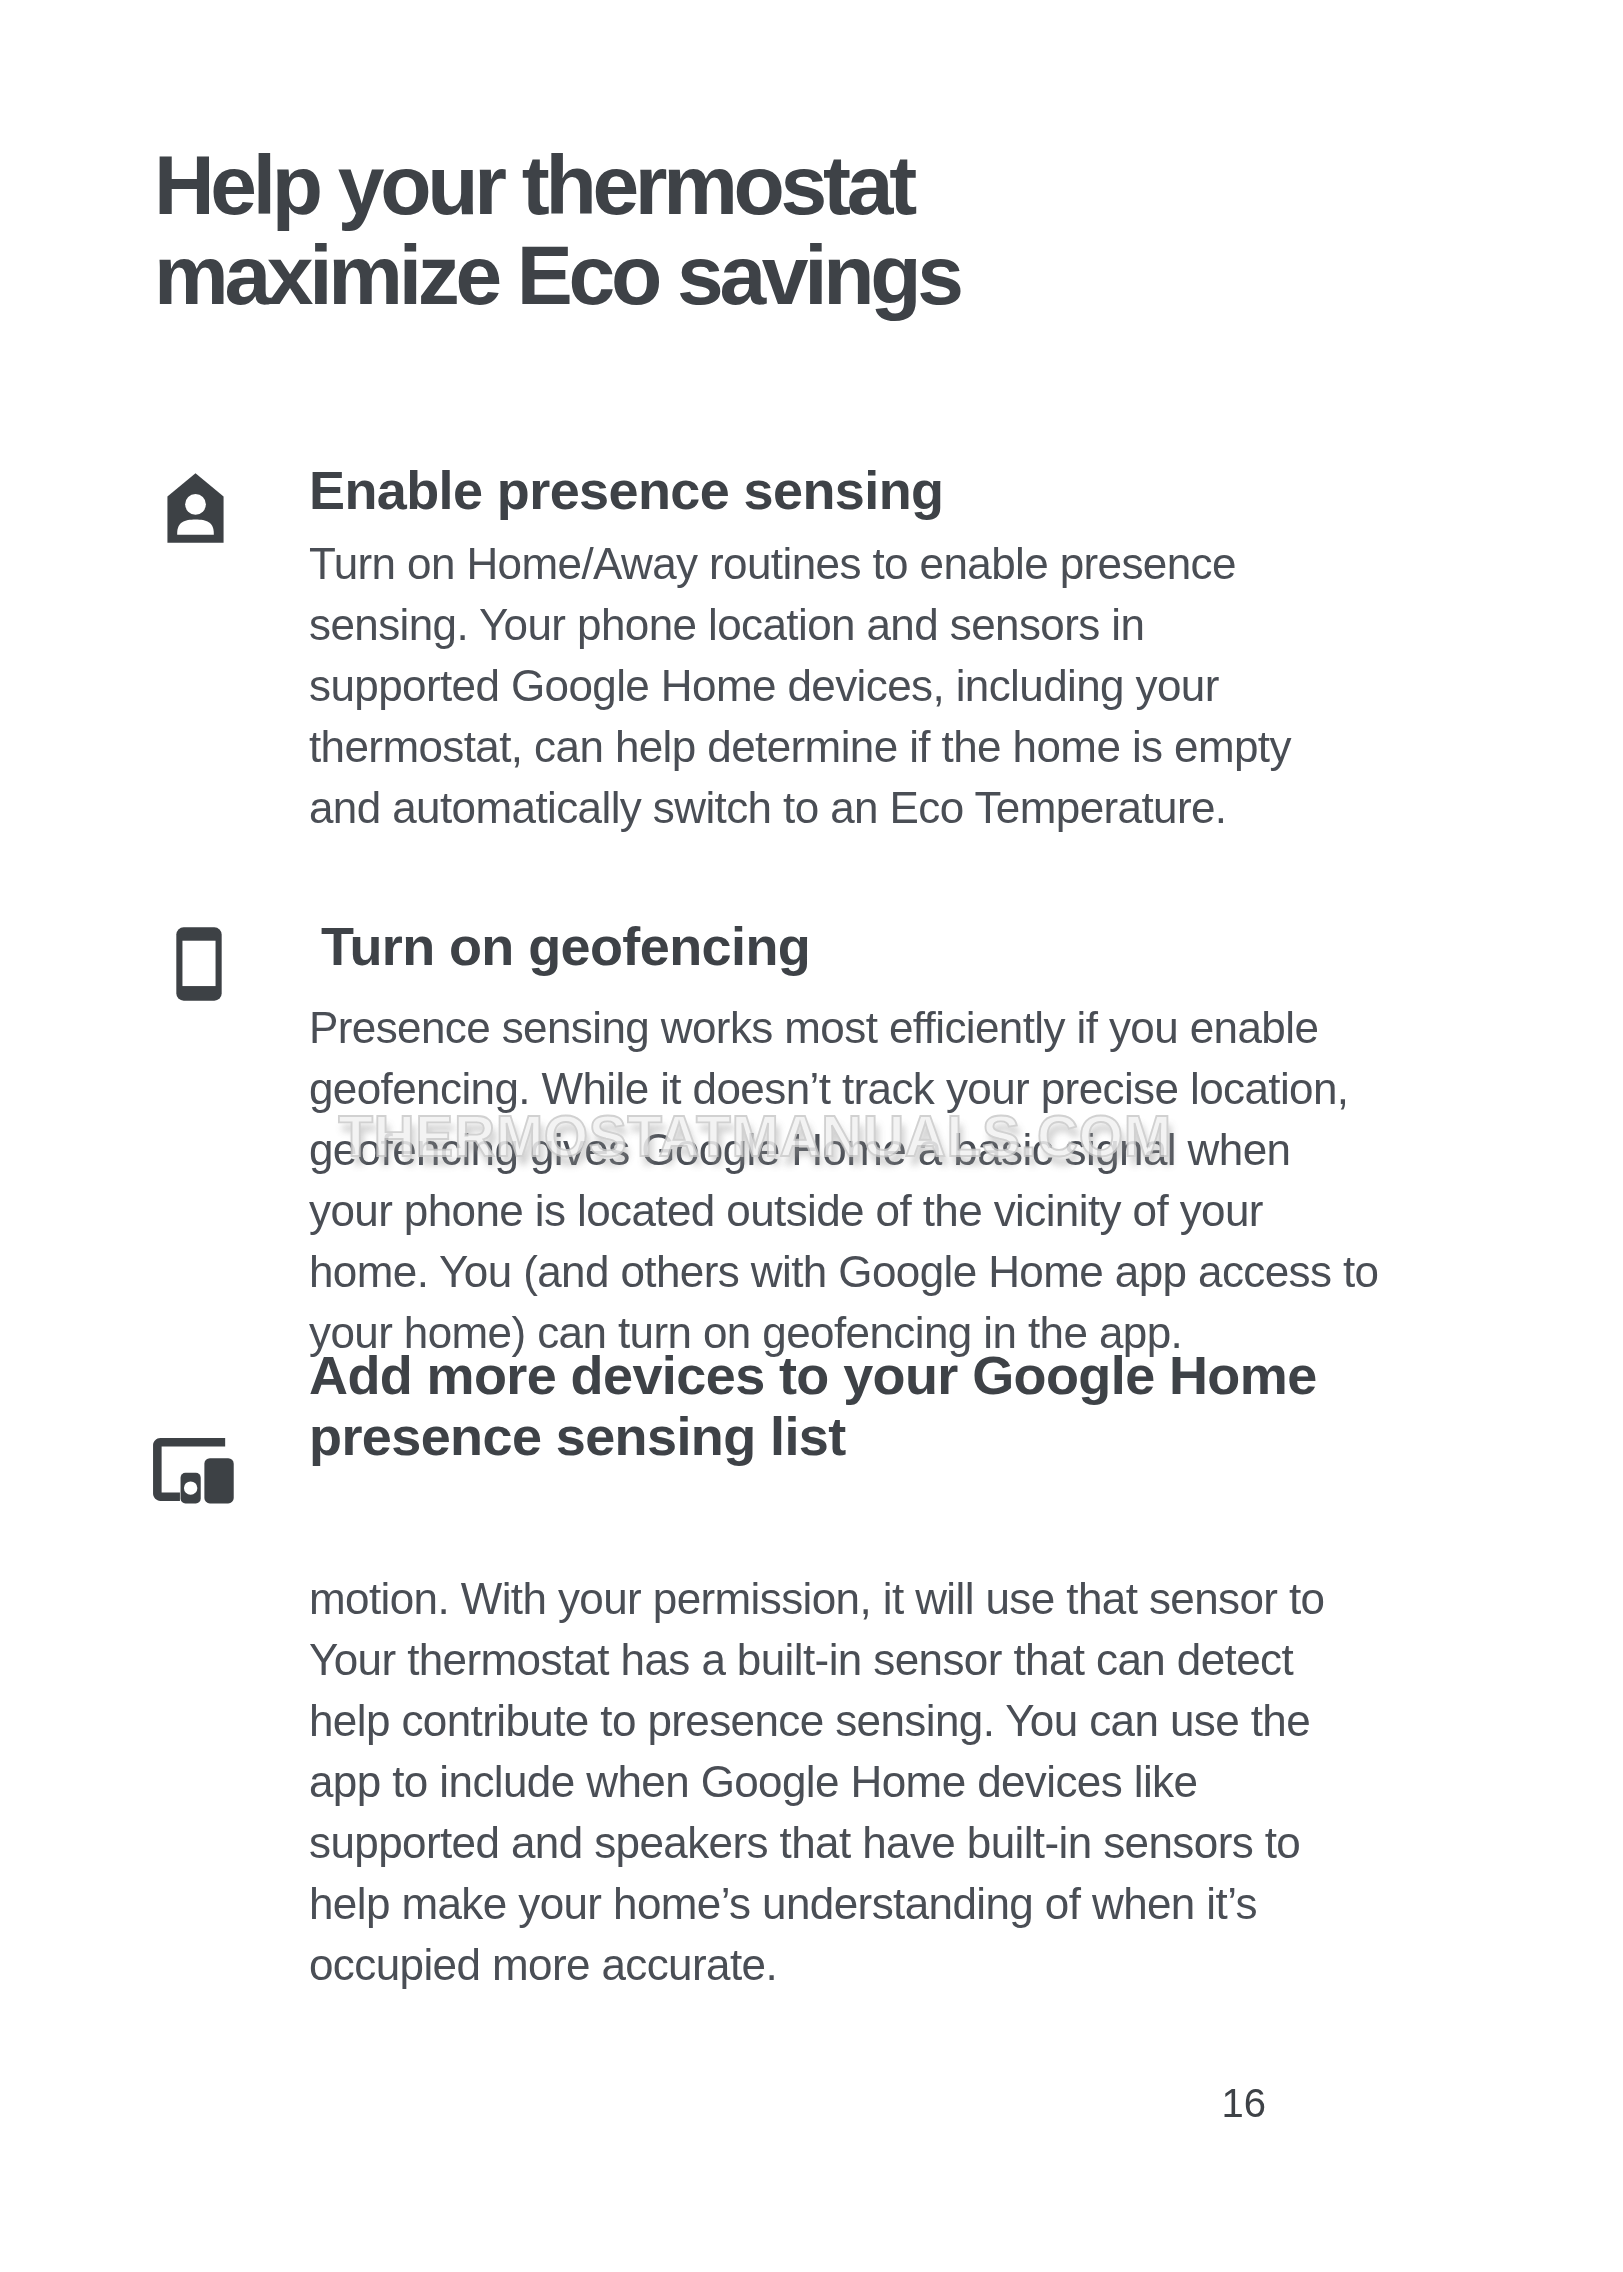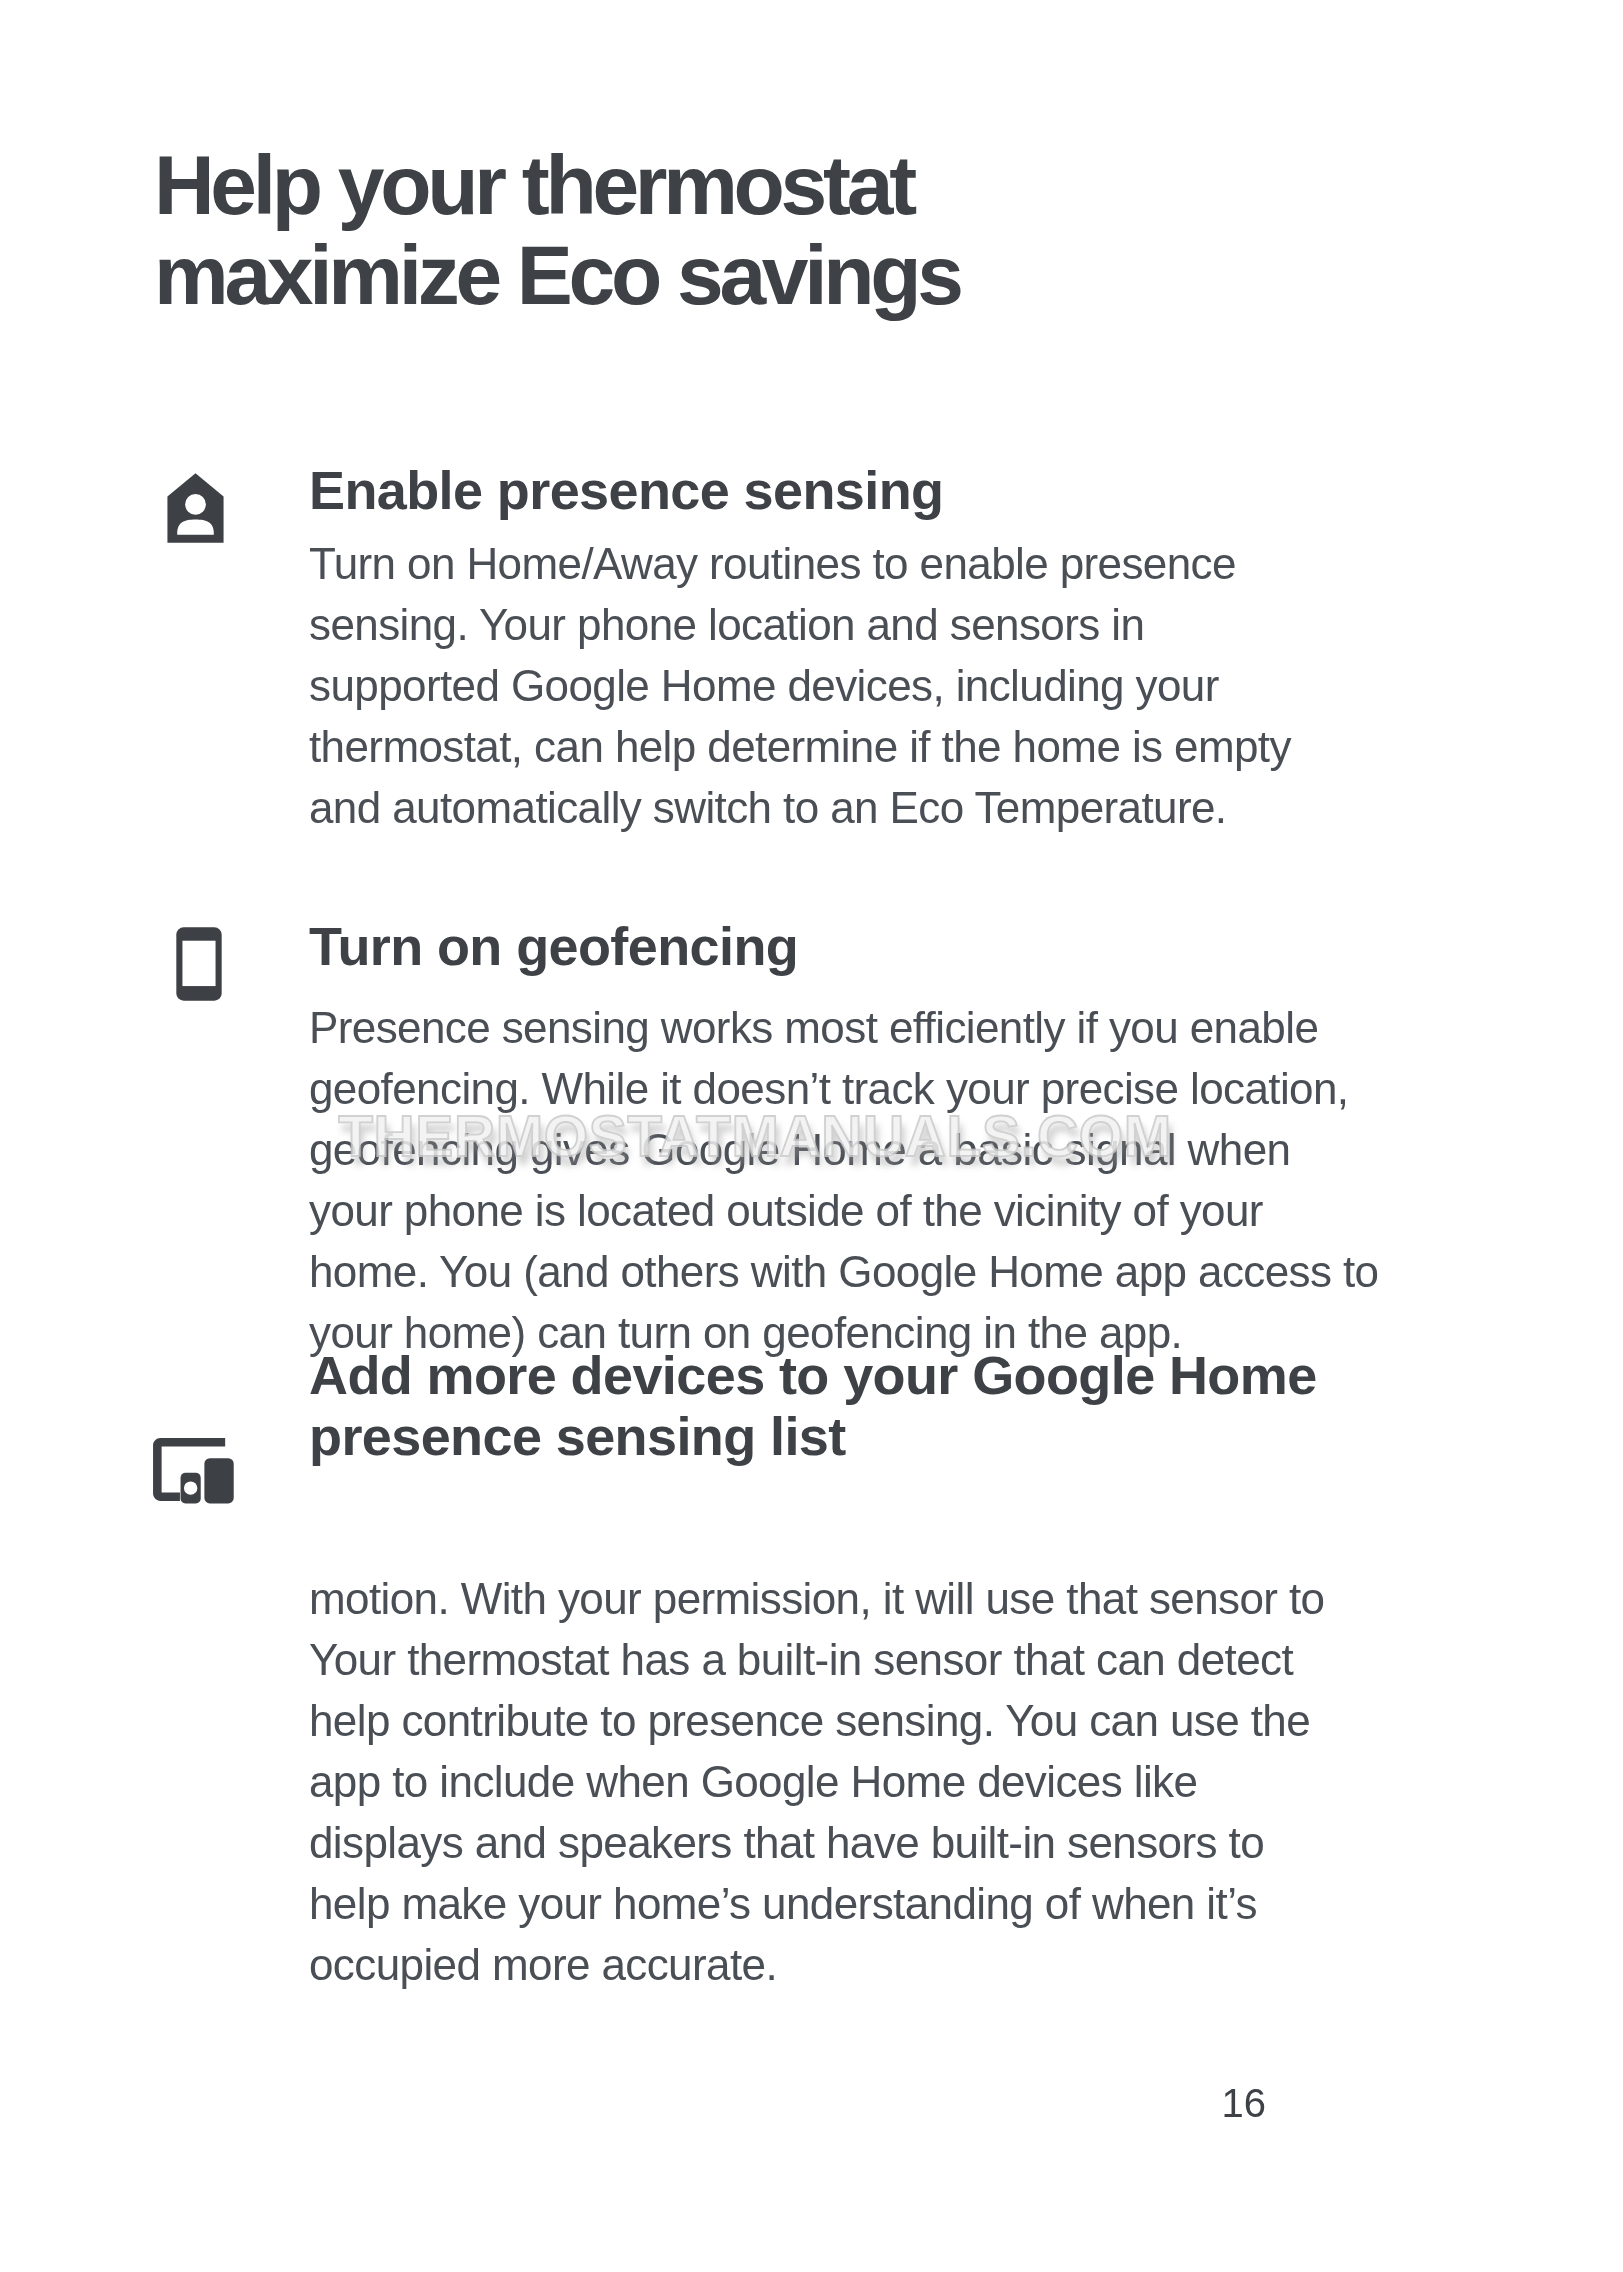--- a/index.html
+++ b/index.html
@@ -79,21 +79,21 @@
     <div>thermostat, can help determine if the home is empty</div>
     <div>and automatically switch to an Eco Temperature.</div>
   </div>
 
   <div class="icon" style="left:175px; top:926px;">
     <svg width="48" height="76" viewBox="0 0 78 124" aria-hidden="true">
       <rect x="2" y="2" width="74" height="120" rx="12" fill="currentColor"></rect>
       <rect x="12" y="24" width="54" height="74" fill="#ffffff"></rect>
     </svg>
   </div>
-  <div class="section-heading" style="top:916px;">
+  <div class="section-heading" style="top:916px;margin-left:12px;">
     <div>Turn on geofencing</div>
   </div>
   <div class="body-block" style="top:997px;">
     <div>Presence sensing works most efficiently if you enable</div>
     <div>geofencing. While it doesn’t track your precise location,</div>
     <div>geofencing gives Google Home a basic signal when</div>
     <div>your phone is located outside of the vicinity of your</div>
     <div>home. You (and others with Google Home app access to</div>
     <div>your home) can turn on geofencing in the app.</div>
   </div>
@@ -110,21 +110,21 @@
   </div>
   <div class="section-heading" style="top:1345px;">
     <div>Add more devices to your Google Home</div>
     <div>presence sensing list</div>
   </div>
   <div class="body-block" style="top:1568px;">
     <div>motion. With your permission, it will use that sensor to</div>
     <div>Your thermostat has a built-in sensor that can detect</div>
     <div>help contribute to presence sensing. You can use the</div>
     <div>app to include when Google Home devices like</div>
-    <div>displays and speakers that have built-in sensors to</div>
+    <div>supported and speakers that have built-in sensors to</div>
     <div>help make your home’s understanding of when it’s</div>
     <div>occupied more accurate.</div>
   </div>
 
   <div class="page-number">16</div>
 
 </div>
 
 
 </body></html>

